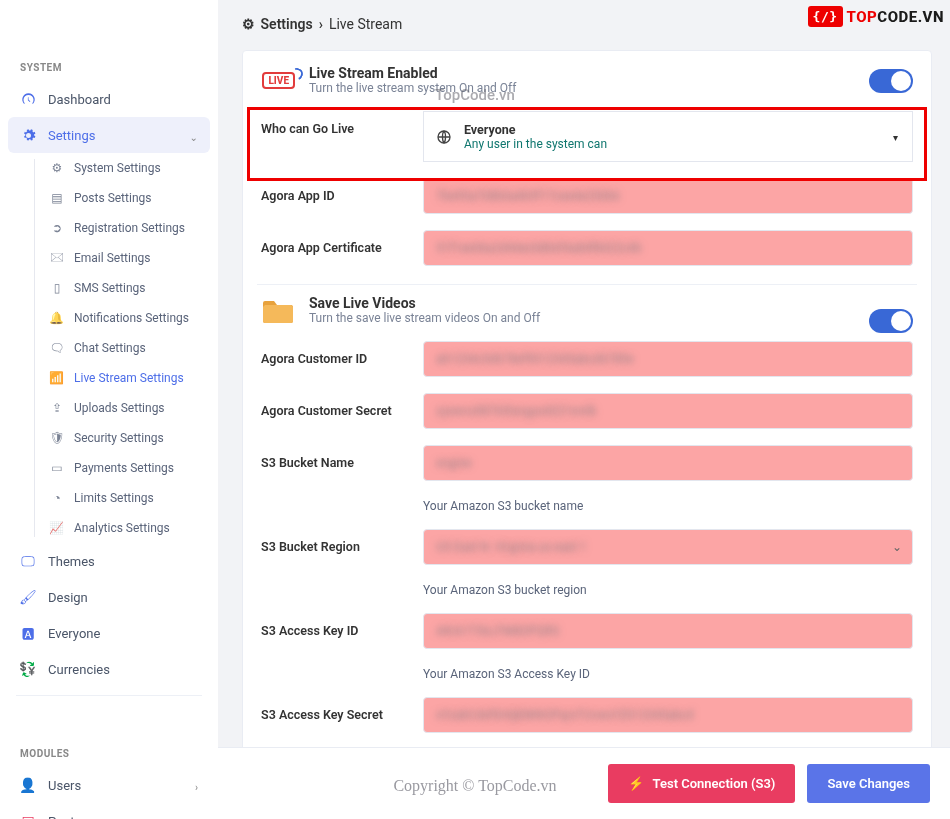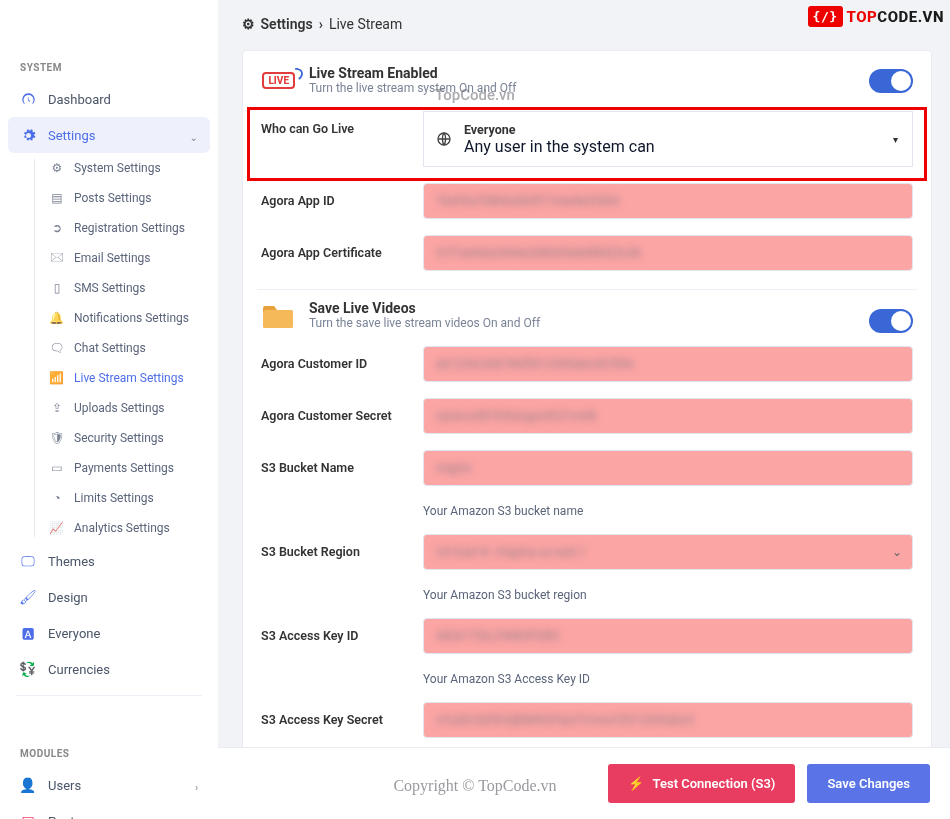--- a/index.html
+++ b/index.html
@@ -30,21 +30,21 @@
 .toggle { position: absolute; right: 18px; top: 18px; width: 44px; height: 24px; background: #3968d6; border-radius: 20px; display: flex; align-items: center; justify-content: flex-end; padding: 2px; cursor: pointer; }
 .toggle .knob { width: 20px; height: 20px; background: #fff; border-radius: 50%; }
 .form-row { display: flex; align-items: flex-start; margin: 16px 0; gap: 12px; }
 .form-row > label { width: 150px; font-size: 12.5px; font-weight: 600; color: #333; padding-top: 10px; flex-shrink: 0; }
 .form-field { flex: 1; }
 .input { width: 100%; border: 1px solid #e3e6ee; border-radius: 4px; padding: 10px 12px; font-size: 12px; color: #999; background: #fca5a5; }
 .input.blurred { color: transparent; text-shadow: 0 0 7px rgba(120,120,130,0.8); user-select: none; }
 .select-box { border: 1px solid #e3e6ee; border-radius: 0; padding: 10px 12px; display: flex; align-items: center; gap: 12px; cursor: pointer; position: relative; }
 .select-box .globe { width: 16px; height: 16px; display: inline-flex; align-items: center; justify-content: center; }
 .select-box .sel-title { font-weight: 700; font-size: 12.5px; color: #333; }
-.select-box .sel-sub { font-size: 16px; color: #0f172a; }
+.select-box .sel-sub { font-size: 12px; color: #0f766e; }
 .select-box .caret { position: absolute; right: 14px; top: 50%; transform: translateY(-50%); font-size: 10px; color: #333; }
 .helper-text { font-size: 12px; color: #5a647a; margin-top: 18px; }
 .highlight-box { position: absolute; border: 3px solid #e00; pointer-events: none; }
 .footer-bar { background: #fff; border-top: 1px solid #e9ecf3; padding: 16px 20px; margin: 0 -18px 0 -24px; display: flex; justify-content: flex-end; gap: 12px; position: sticky; bottom: 0; }
 .btn { padding: 12px 20px; border: none; border-radius: 3px; font-size: 13px; font-weight: 600; cursor: pointer; display: inline-flex; align-items: center; gap: 8px; }
 .btn-danger { background: #e93c61; color: #fff; }
 .btn-primary { background: #5a74e8; color: #fff; }
 .watermark-logo { position: absolute; top: 6px; right: 6px; display: flex; align-items: center; font-weight: 800; font-size: 15px; color: #1a1a1a; letter-spacing: 0.5px; }
 .watermark-logo .lb { background: #e00; color: #fff; padding: 3px 5px; border-radius: 3px; margin-right: 4px; font-family: monospace; font-size: 13px; }
 .watermark-center { position: absolute; top: 86px; left: 50%; transform: translateX(-50%); font-size: 15px; color: rgba(100,100,110,0.55); font-weight: 500; pointer-events: none; }

